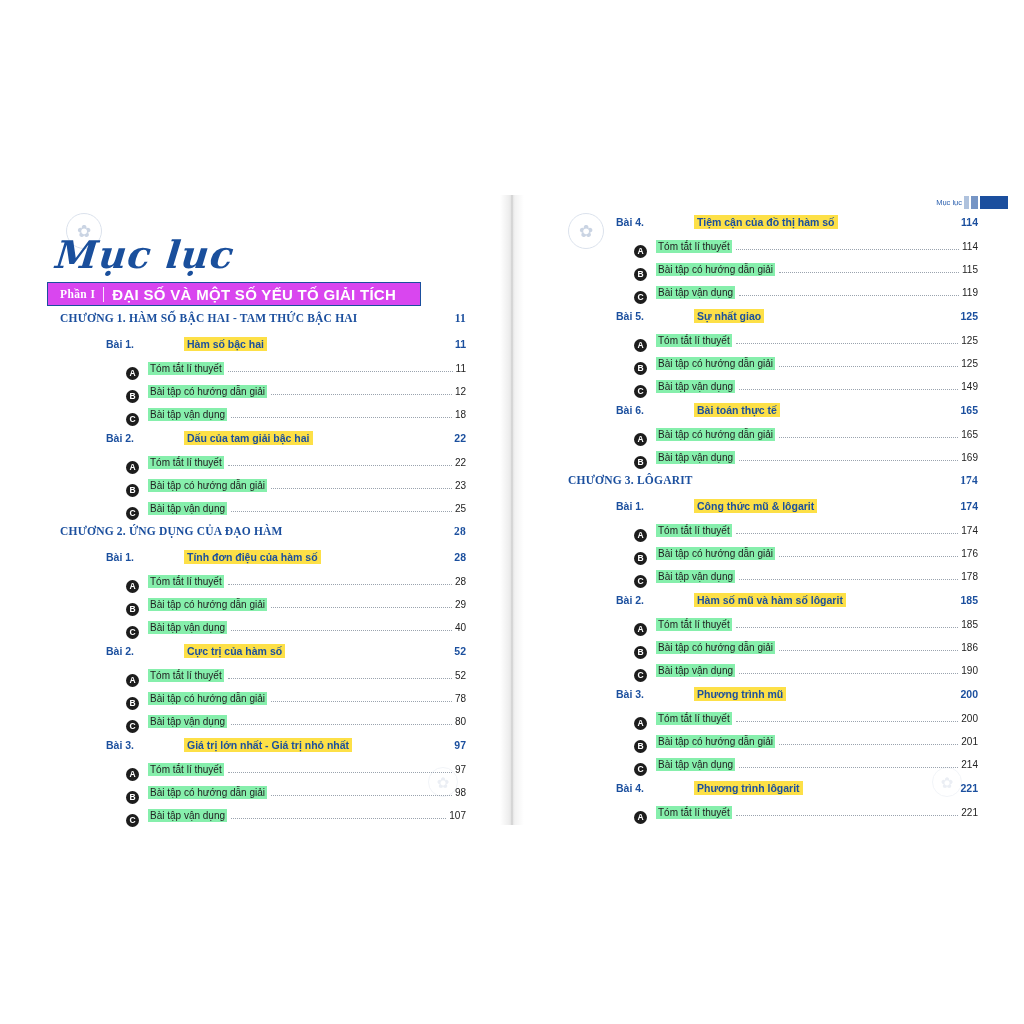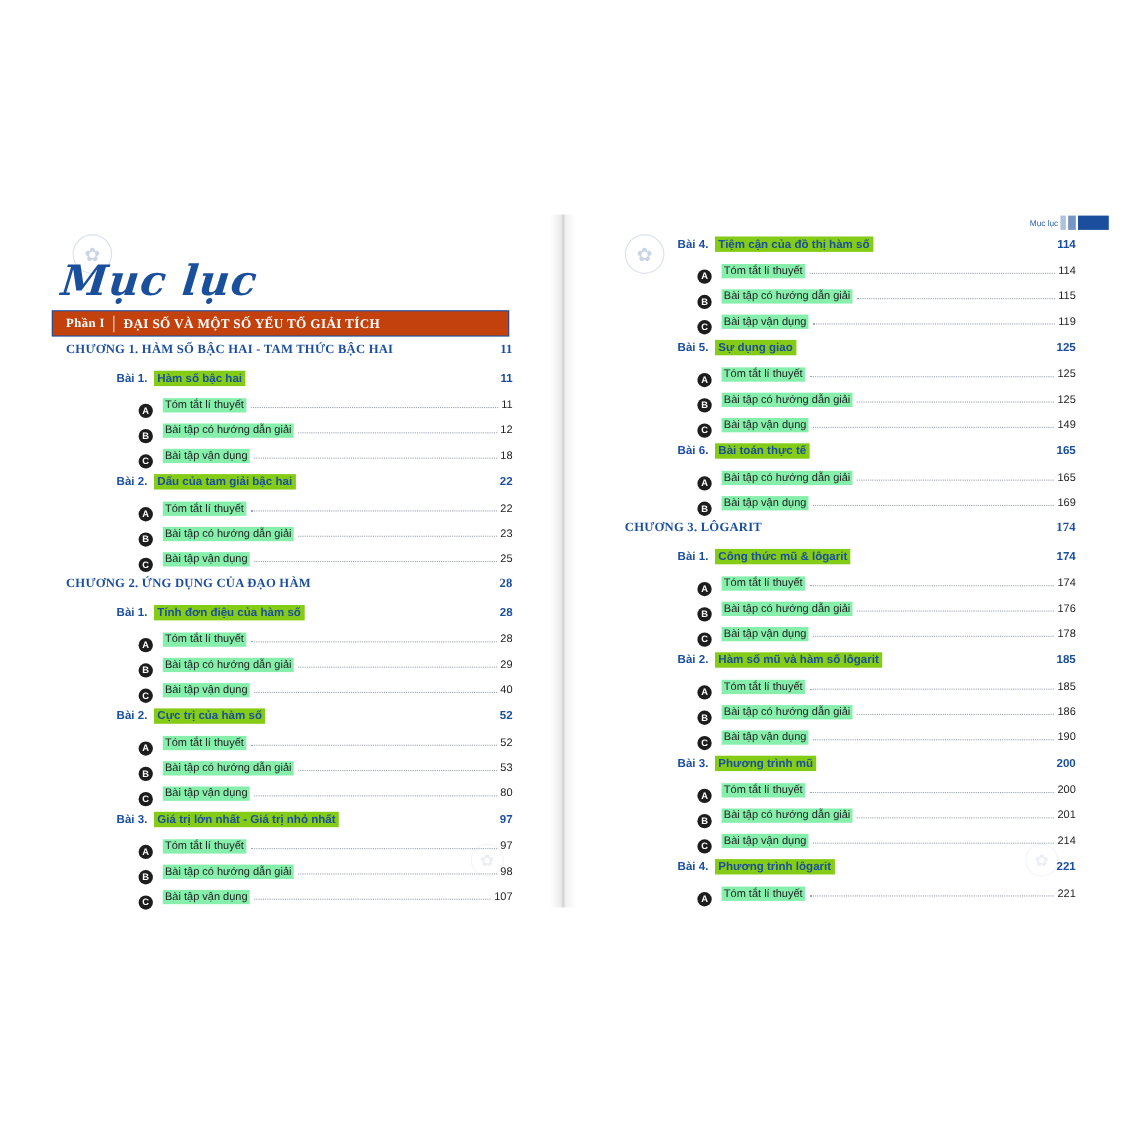--- a/index.html
+++ b/index.html
@@ -81,23 +81,23 @@
     color: #1a4f9c;
     letter-spacing: 1px;
     transform: skewX(-6deg);
   }
 
   
   .part-banner {
     position: absolute;
     left: 48px;
     top: 283px;
-    width: 414px;
+    width: 372px;
     height: 22px;
-    background: #c2410c;
+    background: #d946ef;
     display: flex;
     align-items: center;
     box-shadow: 0 0 0 1px #1b4f9e;
   }
   .part-banner .pb-label {
     color: #ffffff;
     font-size: 11.5px;
     font-weight: bold;
     padding-left: 12px;
     letter-spacing: .4px;
@@ -105,24 +105,24 @@
   }
   .part-banner .pb-sep {
     width: 1px;
     height: 15px;
     background: #ffffff;
     margin: 0 8px;
     opacity: .85;
   }
   .part-banner .pb-title {
     color: #ffffff;
-    font-size: 12px;
+    font-size: 15px;
     font-weight: bold;
     letter-spacing: .3px;
-    font-family: Liberation Serif, serif;
+    font-family: Liberation Sans, sans-serif;
   }
 
   
   .run-head {
     position: absolute;
     right: 62px;
     top: 198px;
     font-size: 7.5px;
     color: #2a5fae;
     font-family: "Liberation Sans", sans-serif;
@@ -178,33 +178,33 @@
     color: #1b4f9e;
     font-weight: bold;
     font-size: 11.5px;
     font-family: "Liberation Serif", serif;
     letter-spacing: .2px;
   }
   .row.chapter .dots { border-bottom: none; }
   .row.chapter { padding-left: 12px; }
 
   
-  .row.bai { height: 25px; padding-left: 58px; }
+  .row.bai { height: 25px; padding-left: 58px; gap: 44px; }
   .row.bai .num {
     color: #1b4f9e;
     font-weight: bold;
     font-size: 10.5px;
     width: 34px;
     flex: 0 0 34px;
   }
   .row.bai .lbl {
     color: #1b4f9e;
     font-weight: bold;
     font-size: 10.5px;
-    background: #84cc16;
+    background: #fde047;
     padding: 1px 3px;
   }
   .row.bai .pg {
     color: #1b4f9e;
     font-weight: bold;
     font-size: 10.5px;
   }
   .row.bai .dots { border-bottom: none; }
 
   
@@ -365,21 +365,21 @@
       <div class="row sub">
         <span class="badge">A</span>
         <span class="lbl">Tóm tắt lí thuyết</span>
         <span class="dots"></span>
         <span class="pg">52</span>
       </div>
       <div class="row sub">
         <span class="badge">B</span>
         <span class="lbl">Bài tập có hướng dẫn giải</span>
         <span class="dots"></span>
-        <span class="pg">53</span>
+        <span class="pg">78</span>
       </div>
       <div class="row sub">
         <span class="badge">C</span>
         <span class="lbl">Bài tập vận dụng</span>
         <span class="dots"></span>
         <span class="pg">80</span>
       </div>
       <div class="row bai">
         <span class="num">Bài 3.</span>
         <span class="lbl">Giá trị lớn nhất - Giá trị nhỏ nhất</span>
@@ -425,21 +425,21 @@
         <span class="pg">115</span>
       </div>
       <div class="row sub">
         <span class="badge">C</span>
         <span class="lbl">Bài tập vận dụng</span>
         <span class="dots"></span>
         <span class="pg">119</span>
       </div>
       <div class="row bai">
         <span class="num">Bài 5.</span>
-        <span class="lbl">Sự dụng giao</span>
+        <span class="lbl">Sự nhất giao</span>
         <span class="dots"></span>
         <span class="pg">125</span>
       </div>
       <div class="row sub">
         <span class="badge">A</span>
         <span class="lbl">Tóm tắt lí thuyết</span>
         <span class="dots"></span>
         <span class="pg">125</span>
       </div>
       <div class="row sub">

